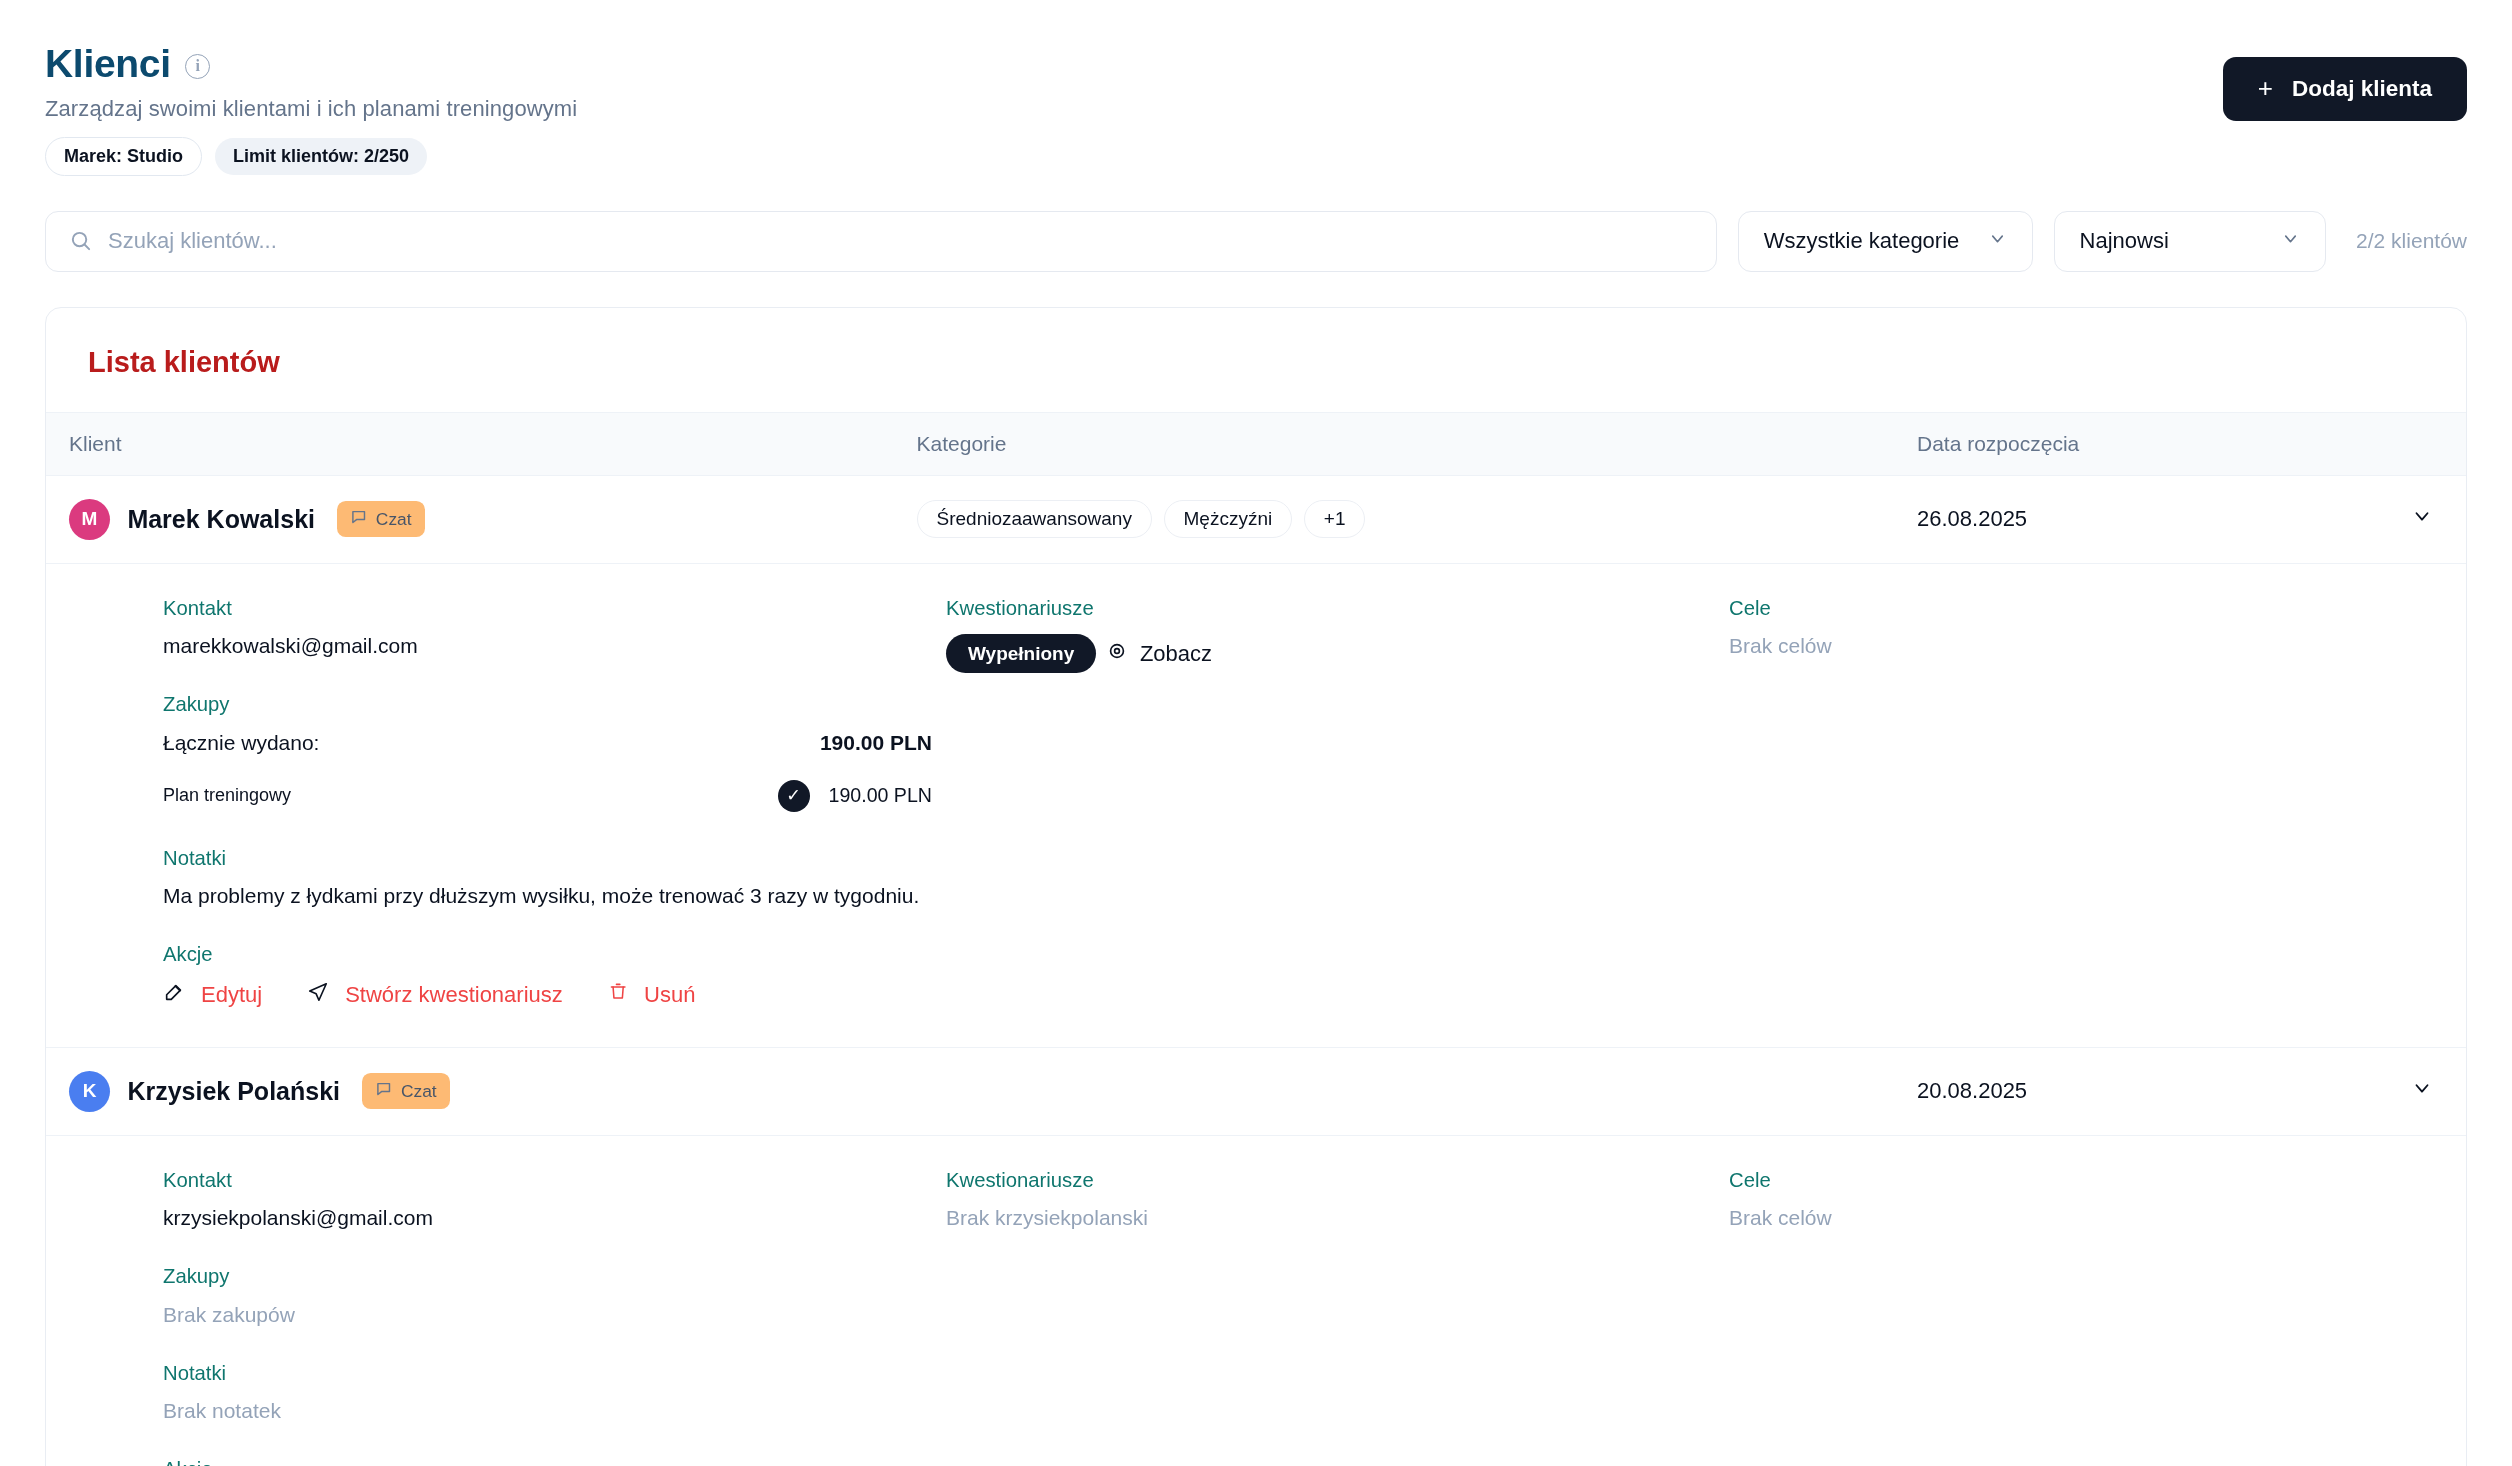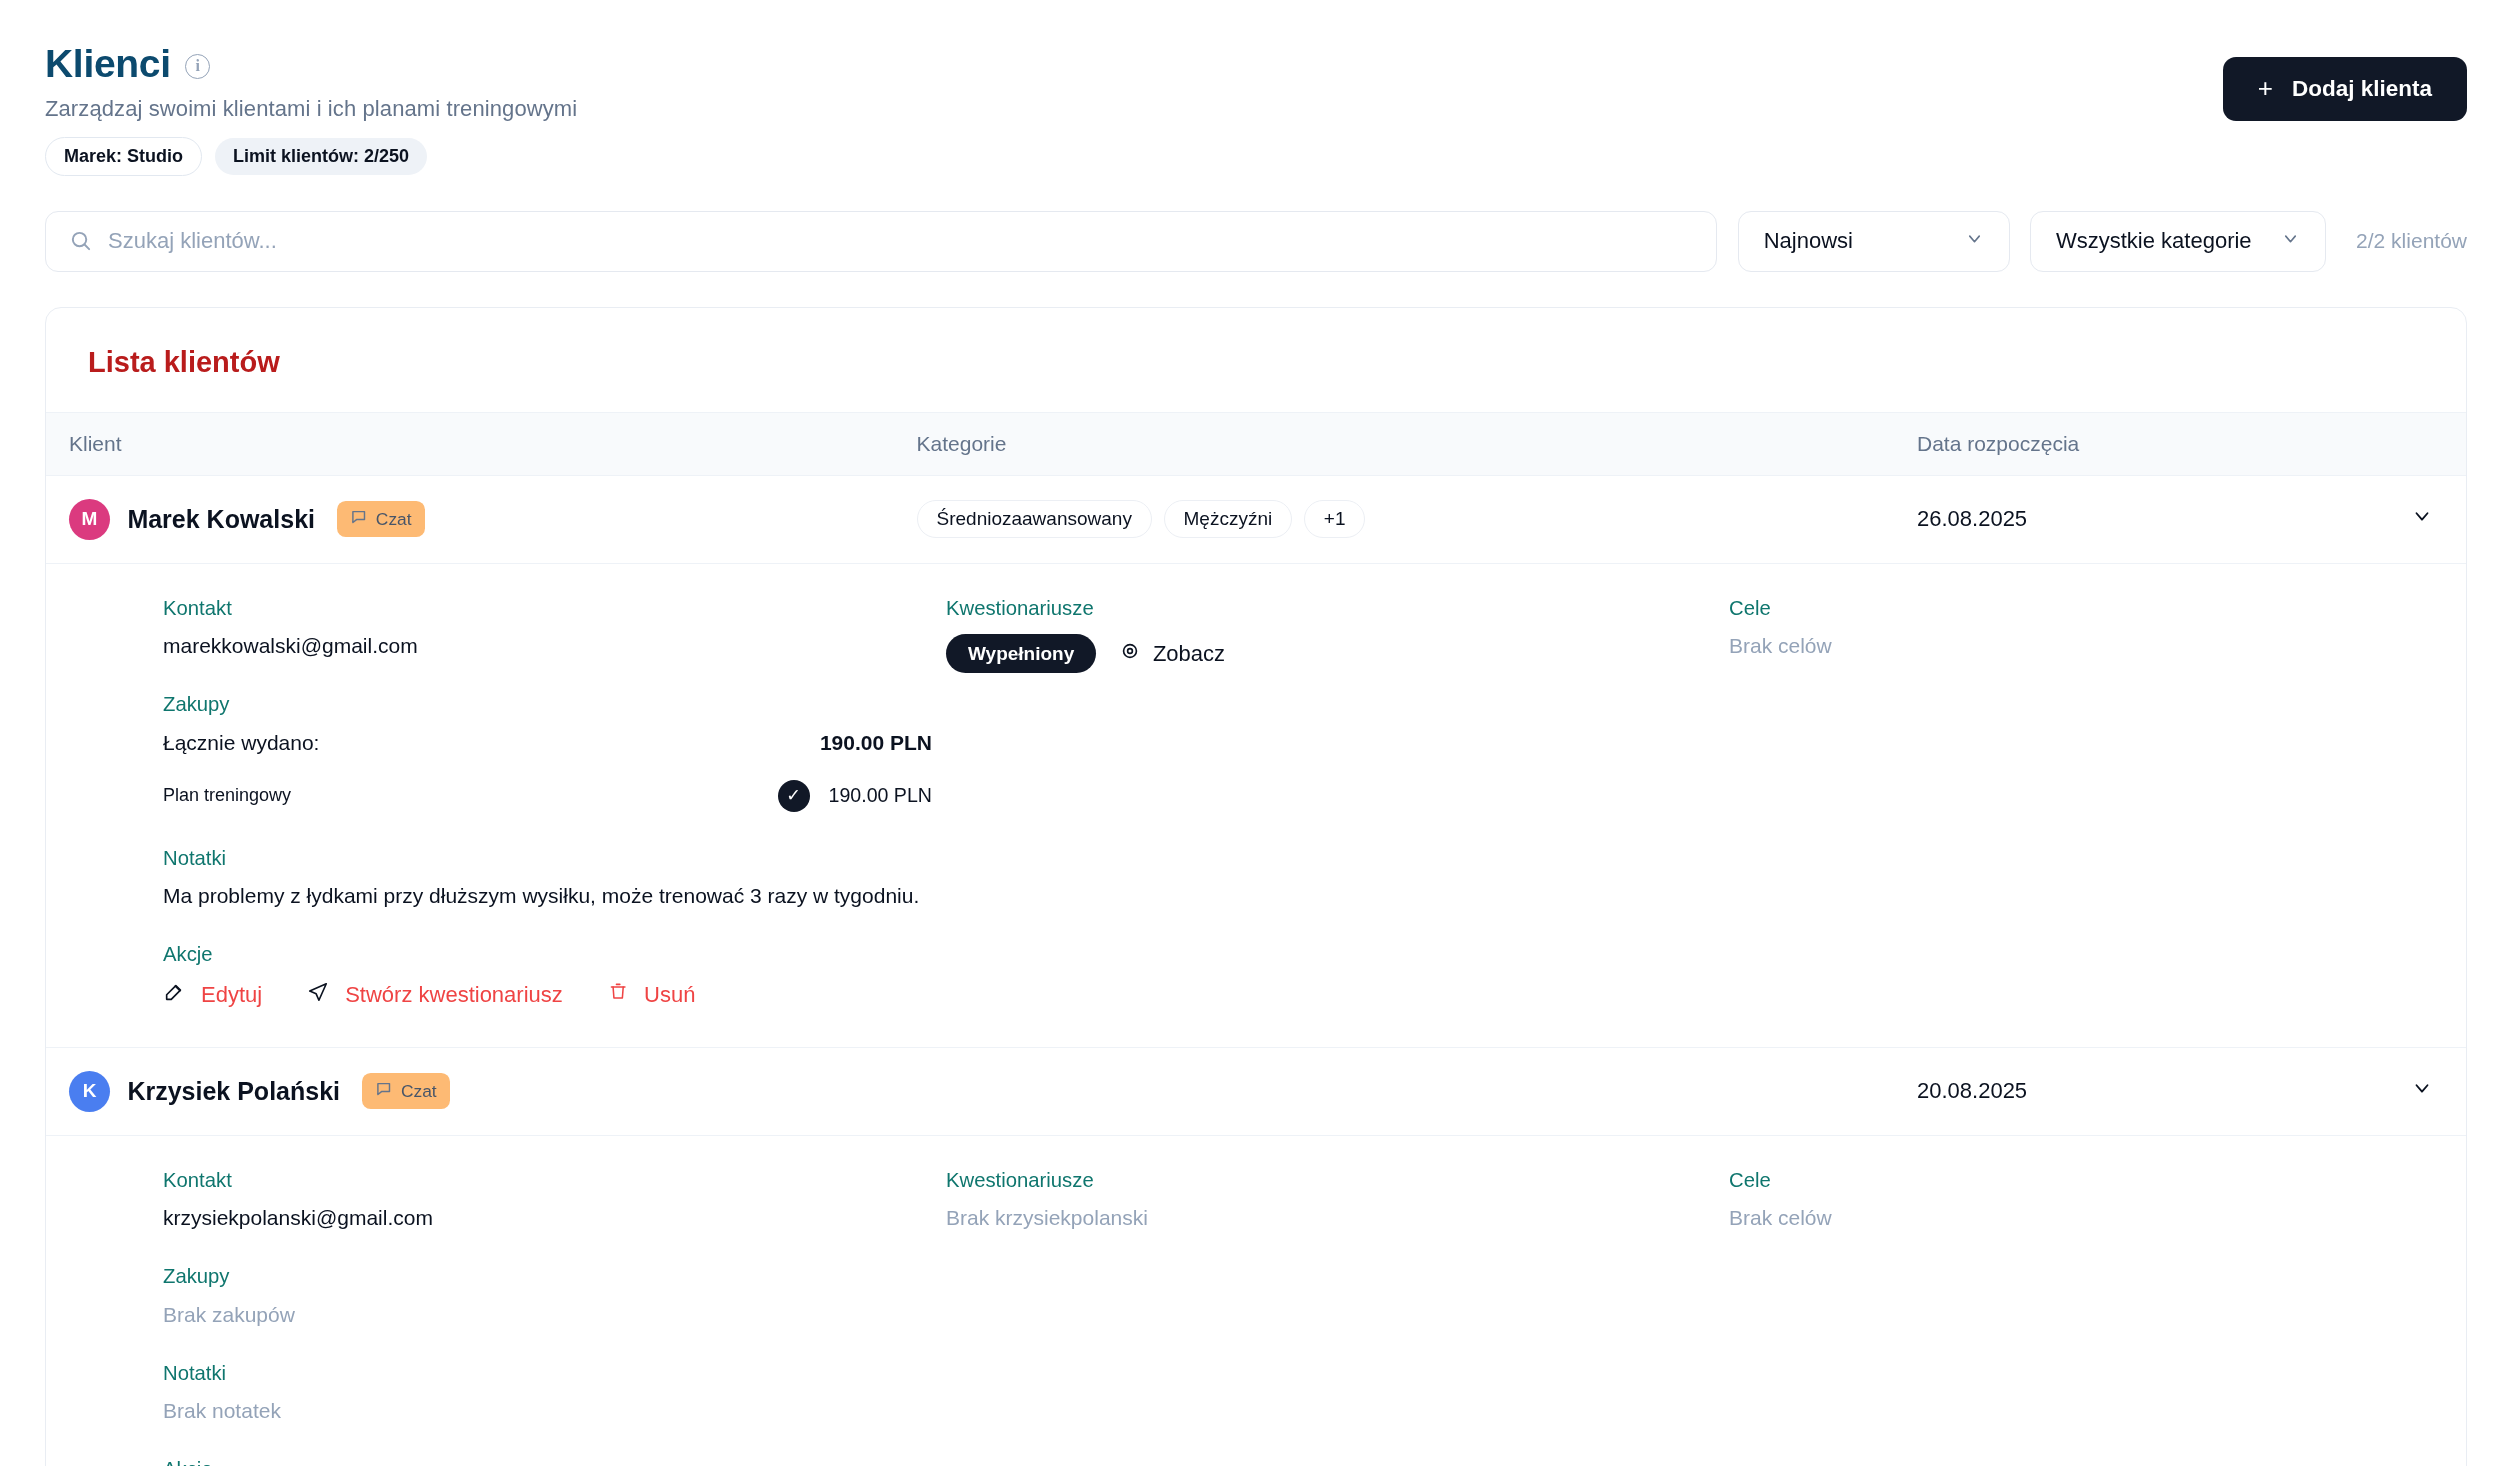--- a/index.html
+++ b/index.html
@@ -270,21 +270,21 @@
     margin-bottom: 14.5px;
   }
   .sec-value {
     font-size: 21px;
     color: #0b1220;
   }
   .sec-value.muted { color: #94a3b8; }
   .block { margin-bottom: 35px; }
   .block:last-child { margin-bottom: 0; }
 
-  .quest-row { display: flex; align-items: center; gap: 23px; }
+  .quest-row { display: flex; align-items: center; gap: 10px; }
   .pill-dark {
     background: #111827;
     color: #ffffff;
     border-radius: 725px;
     padding: 8.7px 22px;
     font-size: 19px;
     font-weight: 600;
   }
   .see-link {
     display: inline-flex;
@@ -364,31 +364,31 @@
     <div class="search-box">
       <span>
         <svg width="23" height="23" viewBox="0 0 24 24" fill="none" stroke="#94a3b8" stroke-width="2" stroke-linecap="round">
           <circle cx="11" cy="11" r="7"></circle>
             <line x1="16.2" y1="16.2" x2="21" y2="21"></line>
         </svg>
       </span>
       <input class="search-input" type="text" placeholder="Szukaj klientów..." style="">
     </div>
 
-    <div class="select-box sort">
-      <span>Najnowsi</span>
+    <div class="select-box">
+      <span>Wszystkie kategorie</span>
       <span>
         <svg width="19" height="19" viewBox="0 0 24 24" fill="none" stroke="#64748b" stroke-width="2" stroke-linecap="round" stroke-linejoin="round">
             <polyline points="6 9 12 16 18 9"></polyline>
           </svg>
       </span>
     </div>
 
-    <div class="select-box">
-      <span>Wszystkie kategorie</span>
+    <div class="select-box sort">
+      <span>Najnowsi</span>
       <span>
         <svg width="19" height="19" viewBox="0 0 24 24" fill="none" stroke="#64748b" stroke-width="2" stroke-linecap="round" stroke-linejoin="round">
             <polyline points="6 9 12 16 18 9"></polyline>
           </svg>
       </span>
     </div>
 
     <div class="count-label">2/2 klientów</div>
   </div>
 

